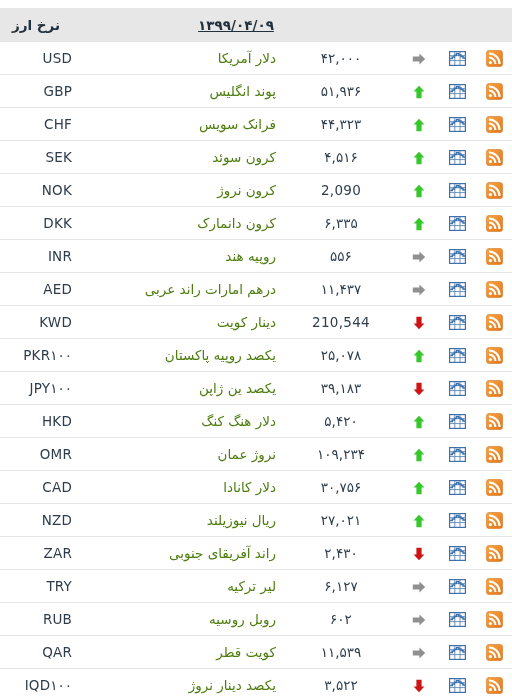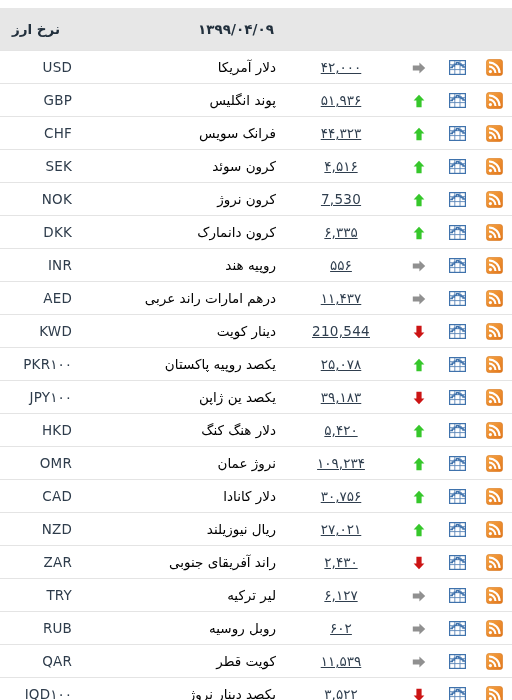--- a/index.html
+++ b/index.html
@@ -30,35 +30,36 @@
   }
   table.rates col.c-code    { width: 72px; }
   table.rates col.c-name    { width: 210px; }
   table.rates col.c-value   { width: 118px; }
   table.rates col.c-arrow   { width: 38px; }
   table.rates col.c-chart   { width: 38px; }
   table.rates col.c-rss     { width: 36px; }
 
   thead th {
     background: #e7e7e7;
-    height: 42px;
+    height: 33px;
     font-size: 13.5px;
     font-weight: bold;
     color: #22303d;
     padding: 0 12px;
     border: 0;
     vertical-align: middle;
     white-space: nowrap;
   }
   th.th-title {
     text-align: right;
   }
   th.th-date {
     text-align: center;
     letter-spacing: 0.2px;
+    text-decoration: underline;
   }
   th.th-blank { background: #e7e7e7; }
 
   tbody td {
     height: 32px;
     border-bottom: 1px solid #e4e4e4;
     font-size: 13px;
     padding: 0 12px;
     vertical-align: middle;
     background: #ffffff;
@@ -76,31 +77,30 @@
     padding-right: 0;
     padding-left: 14px;
   }
   td.code .code-inner {
     display: inline-block;
     direction: ltr;
     unicode-bidi: bidi-override;
   }
   td.name {
     text-align: right;
-    color: #000000;
+    color: #4d7c0f;
     font-size: 13.5px;
     padding-right: 6px;
   }
   td.value {
     text-align: center;
     color: #2f3e4e;
     font-size: 13.5px;
     direction: ltr;
     letter-spacing: 0.3px;
-    text-decoration: underline;
   }
   td.arrow, td.chart, td.rss {
     text-align: center;
     padding: 0;
   }
 
   
   .arr {
     display: inline-block;
     width: 14px;
@@ -277,21 +277,21 @@
           <td class="chart"><span class="chart-ico"><svg viewBox="0 0 17 15" width="17" height="15">
                 <rect x="0.6" y="0.6" width="15.8" height="13.8" fill="#ffffff" stroke="#3f72ac" stroke-width="1.2"></rect>
                 <path d="M5.8 0.6V14.4M11 0.6V14.4M0.6 4.7H16.4M0.6 9.6H16.4" stroke="#3f72ac" stroke-width="0.9" opacity="0.85"></path>
                 <path d="M1.2 7.5 H3.3 V6 H5.4 V4.2 H7.6 V2.6 H9.8 V4 H12 V5.4 H14 V7.1 H16" fill="none" stroke="#3f72ac" stroke-width="1.5"></path>
               </svg></span></td>
           <td class="arrow"><span class="arr"><svg viewBox="0 0 14 14" width="14" height="14">
                 <g transform="rotate(0 7 7)">
                   <path d="M7 0.8 L12.4 6.6 H9.6 V13.2 H4.4 V6.6 H1.6 Z" fill="#36c72b"></path>
                 </g>
               </svg></span></td>
-          <td class="value">7,530</td>
+          <td class="value">2,090</td>
           <td class="name">کرون نروژ</td>
           <td class="code"><span class="code-inner">NOK</span></td>
         </tr>
         <tr>
           <td class="rss"><span class="rss-ico"><svg viewBox="0 0 17 17" width="17" height="17">
                 <defs>
                   <linearGradient id="rg" x1="0" y1="0" x2="1" y2="1">
                     <stop offset="0" stop-color="#f6a545"></stop>
                     <stop offset="1" stop-color="#e2761b"></stop>
                   </linearGradient>

